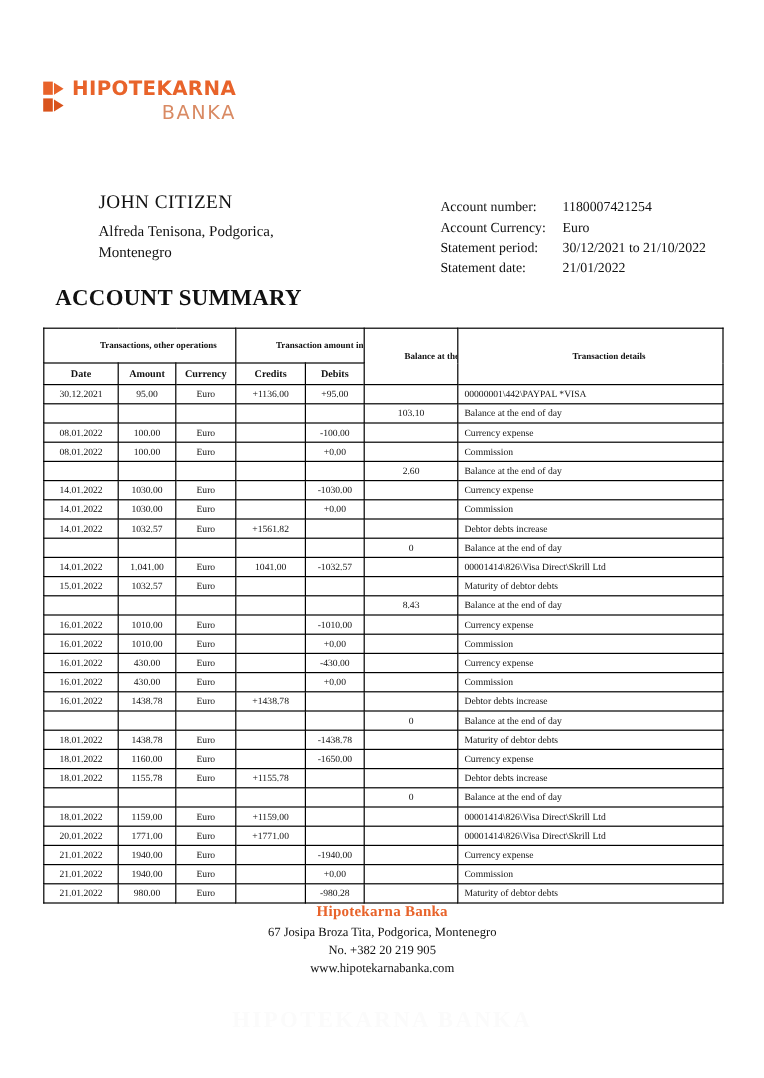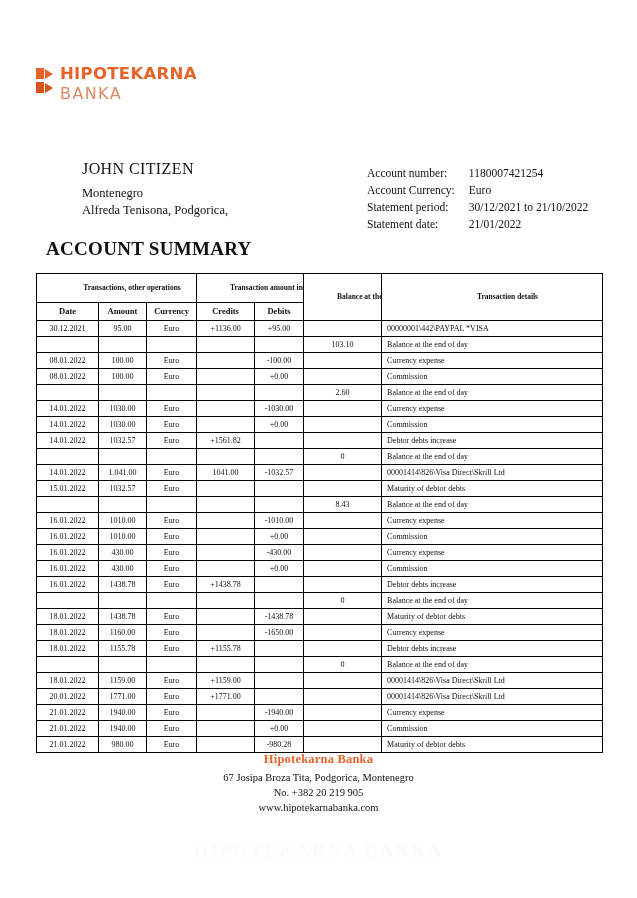--- a/index.html
+++ b/index.html
@@ -18,20 +18,21 @@
     -webkit-font-smoothing: antialiased;
   }
 
   
   .logo-block {
     position: absolute;
     left: 36px;
     top: 66px;
     display: flex;
     align-items: flex-start;
+    text-align: right;
   }
   .logo-marks {
     display: flex;
     flex-direction: column;
     gap: 3px;
     padding-top: 2px;
   }
   .logo-mark-row {
     display: flex;
     align-items: center;
@@ -231,22 +232,22 @@
   </div>
   <div class="logo-words">
     <span class="logo-top-word">HIPOTEKARNA</span>
     <span class="logo-bottom-word">BANKA</span>
   </div>
 </div>
 
 <div class="customer-block">
   <h1 class="customer-name">JOHN CITIZEN</h1>
   <div class="customer-address">
+    <div>Alfreda Tenisona, Podgorica,</div>
     <div>Montenegro</div>
-    <div>Alfreda Tenisona, Podgorica,</div>
   </div>
 </div>
 
 <div class="account-meta">
   <table>
     <tbody>
       <tr>
         <td class="meta-label">Account number:</td>
         <td>1180007421254</td>
       </tr>

